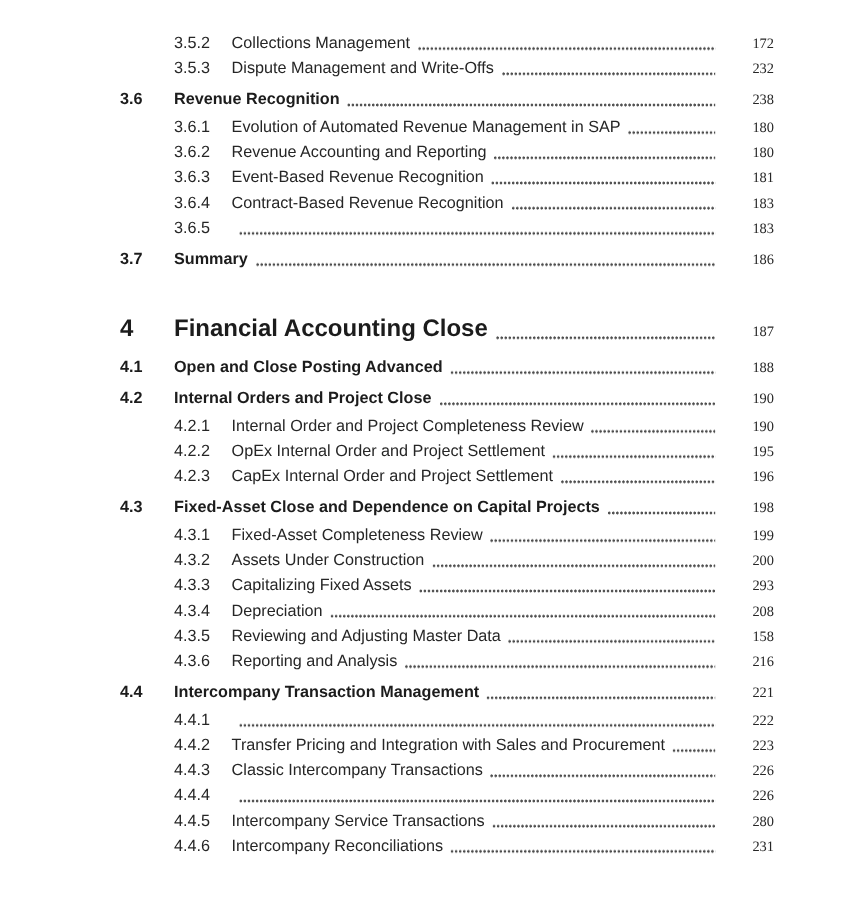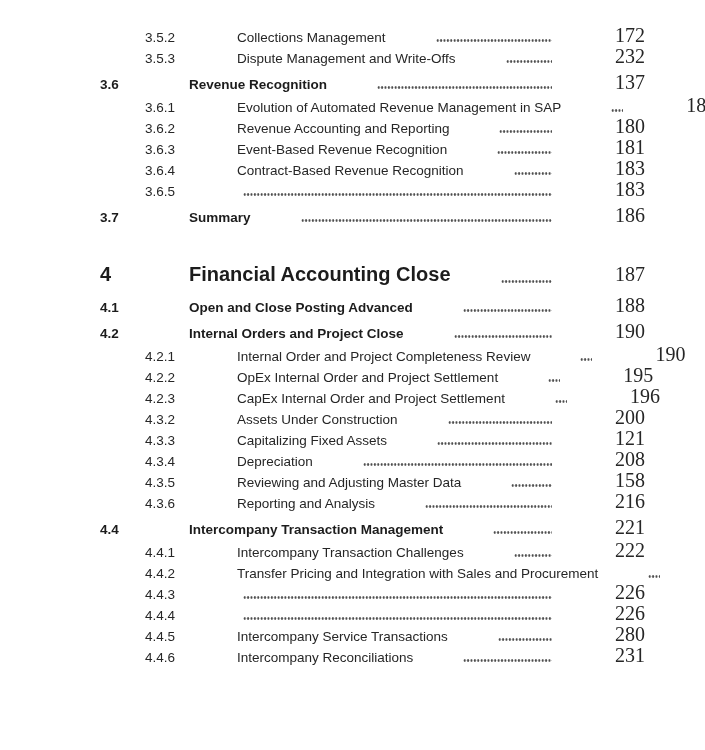--- a/index.html
+++ b/index.html
@@ -24,21 +24,20 @@
     top:25px;
     width:545px; 
   }
   .row {
     display:flex;
     align-items:baseline;
     height:21px;
     line-height:21px;
     font-size:13.5px;
     white-space:nowrap;
-    gap:44px;
   }
   .row .num {
     flex:0 0 45px;
     font-size:13.5px;
   }
   .row.subsection .num {
     margin-left:45px;
     flex:0 0 48px;
     font-weight:400;
   }
@@ -69,21 +68,21 @@
     background-size:3.4px 3px;
     background-repeat:repeat-x;
     background-position:left bottom;
   }
   .row.chapter .dots { margin-bottom:7px; }
   .pg {
     flex:0 0 40px;
     text-align:right;
     font-family:"Liberation Serif", serif;
     font-weight:400;
-    font-size:20px;
+    font-size:12px;
     color:var(--text);
   }
 </style>
 </head>
 <body>
 
 <div class="page">
   <div class="toc" id="toc">
       <div class="row subsection">
     <span class="num">3.5.2</span>
@@ -94,21 +93,21 @@
       <div class="row subsection">
     <span class="num">3.5.3</span>
     <span class="title">Dispute Management and Write-Offs</span>
     <span class="dots"></span>
     <span class="pg">232</span>
   </div>
       <div class="row section">
     <span class="num">3.6</span>
     <span class="title">Revenue Recognition</span>
     <span class="dots"></span>
-    <span class="pg">137</span>
+    <span class="pg">238</span>
   </div>
       <div class="row subsection">
     <span class="num">3.6.1</span>
     <span class="title">Evolution of Automated Revenue Management in SAP</span>
     <span class="dots"></span>
     <span class="pg">180</span>
   </div>
       <div class="row subsection">
     <span class="num">3.6.2</span>
     <span class="title">Revenue Accounting and Reporting</span>
@@ -167,31 +166,43 @@
     <span class="title">OpEx Internal Order and Project Settlement</span>
     <span class="dots"></span>
     <span class="pg">195</span>
   </div>
       <div class="row subsection">
     <span class="num">4.2.3</span>
     <span class="title">CapEx Internal Order and Project Settlement</span>
     <span class="dots"></span>
     <span class="pg">196</span>
   </div>
+      <div class="row section">
+    <span class="num">4.3</span>
+    <span class="title">Fixed-Asset Close and Dependence on Capital Projects</span>
+    <span class="dots"></span>
+    <span class="pg">198</span>
+  </div>
+      <div class="row subsection">
+    <span class="num">4.3.1</span>
+    <span class="title">Fixed-Asset Completeness Review</span>
+    <span class="dots"></span>
+    <span class="pg">199</span>
+  </div>
       <div class="row subsection">
     <span class="num">4.3.2</span>
     <span class="title">Assets Under Construction</span>
     <span class="dots"></span>
     <span class="pg">200</span>
   </div>
       <div class="row subsection">
     <span class="num">4.3.3</span>
     <span class="title">Capitalizing Fixed Assets</span>
     <span class="dots"></span>
-    <span class="pg">121</span>
+    <span class="pg">293</span>
   </div>
       <div class="row subsection">
     <span class="num">4.3.4</span>
     <span class="title">Depreciation</span>
     <span class="dots"></span>
     <span class="pg">208</span>
   </div>
       <div class="row subsection">
     <span class="num">4.3.5</span>
     <span class="title">Reviewing and Adjusting Master Data</span>
@@ -205,32 +216,32 @@
     <span class="pg">216</span>
   </div>
       <div class="row section">
     <span class="num">4.4</span>
     <span class="title">Intercompany Transaction Management</span>
     <span class="dots"></span>
     <span class="pg">221</span>
   </div>
       <div class="row subsection">
     <span class="num">4.4.1</span>
-    <span class="title">Intercompany Transaction Challenges</span>
     <span class="dots"></span>
     <span class="pg">222</span>
   </div>
       <div class="row subsection">
     <span class="num">4.4.2</span>
     <span class="title">Transfer Pricing and Integration with Sales and Procurement</span>
     <span class="dots"></span>
     <span class="pg">223</span>
   </div>
       <div class="row subsection">
     <span class="num">4.4.3</span>
+    <span class="title">Classic Intercompany Transactions</span>
     <span class="dots"></span>
     <span class="pg">226</span>
   </div>
       <div class="row subsection">
     <span class="num">4.4.4</span>
     <span class="dots"></span>
     <span class="pg">226</span>
   </div>
       <div class="row subsection">
     <span class="num">4.4.5</span>

